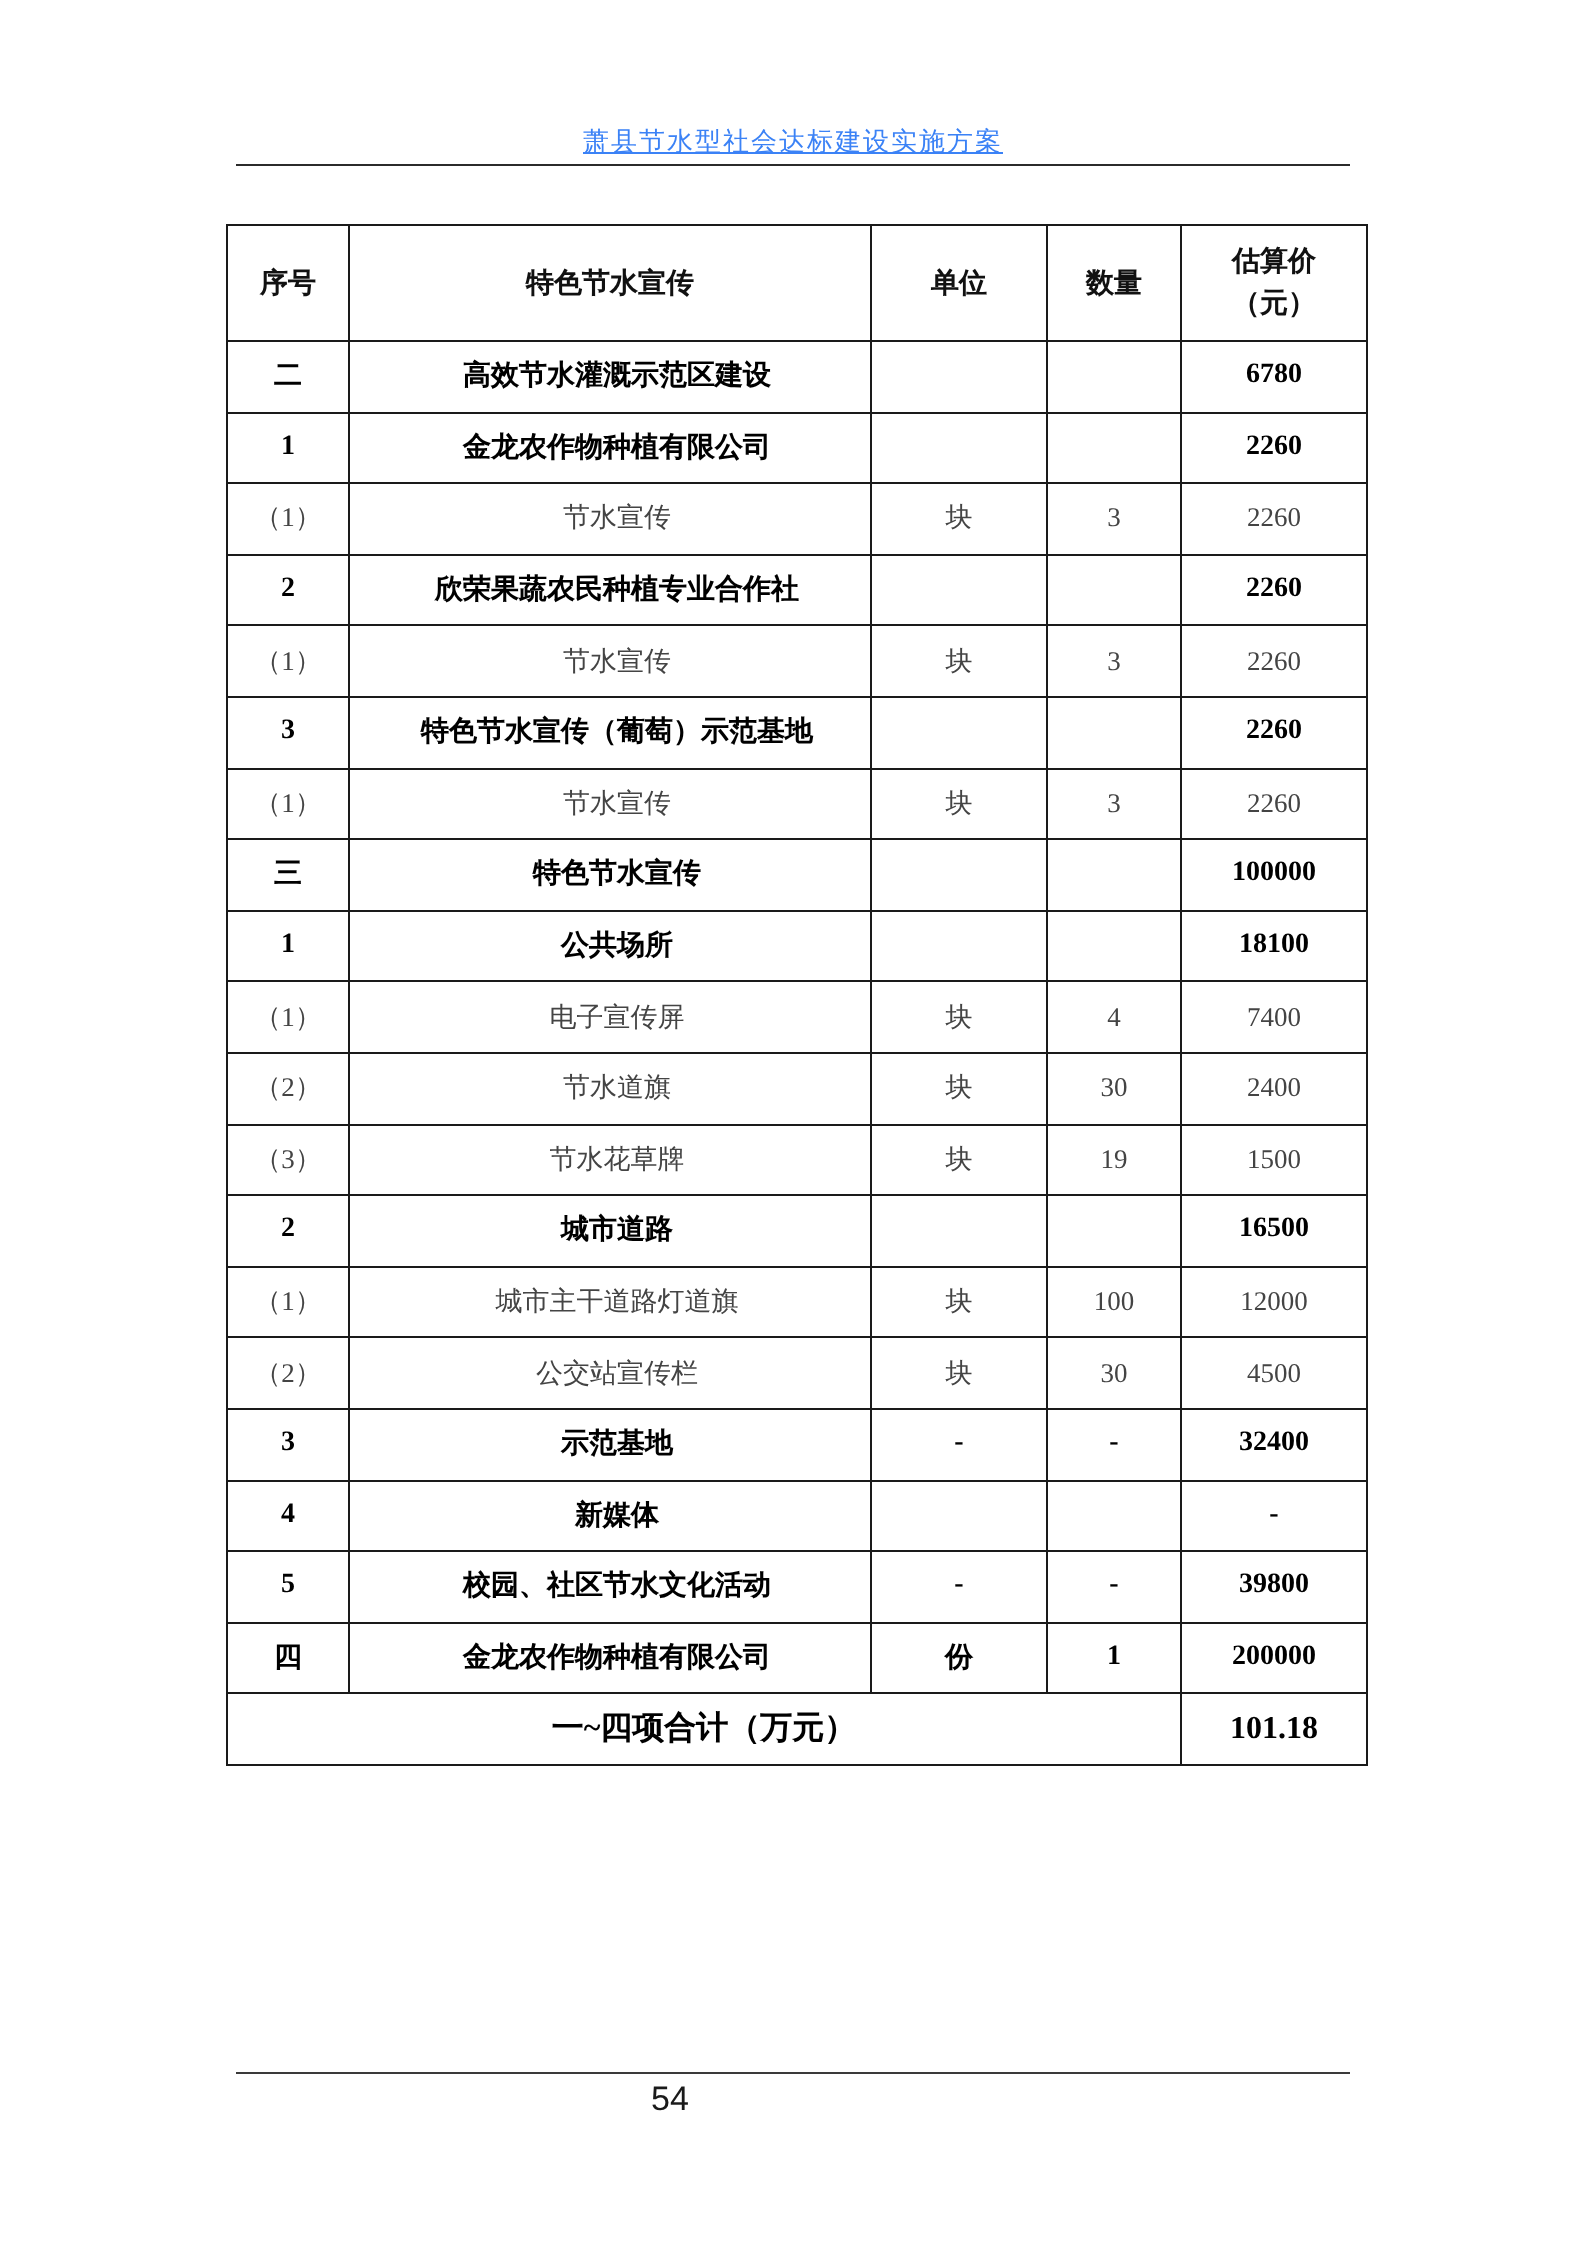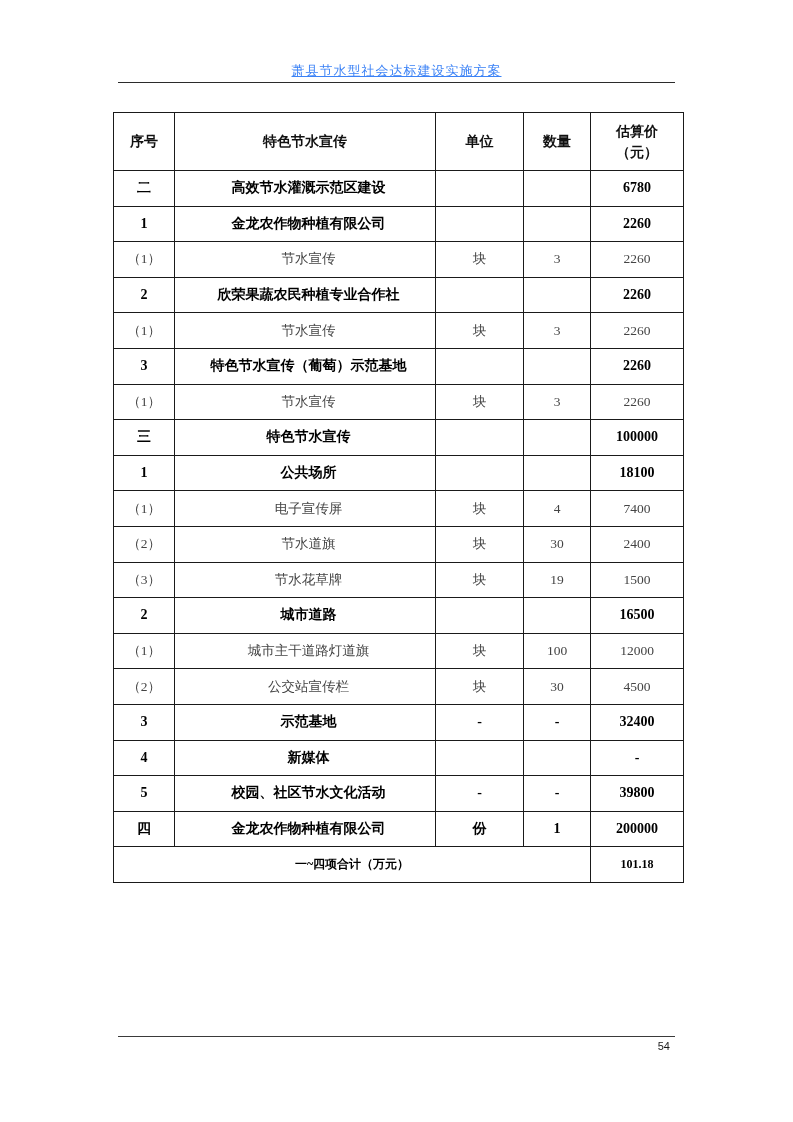--- a/index.html
+++ b/index.html
@@ -71,37 +71,37 @@
     padding-left: 7px;
   }
   .cost-table tr.bold td {
     font-weight: bold;
     color: #000;
     font-size: 14px;
   }
   .cost-table tfoot td {
     font-weight: bold;
     color: #000;
-    font-size: 12px;
+    font-size: 16px;
   }
   .footer-rule {
     position: absolute;
     top: 1036px;
     left: 118px;
     width: 557px;
     border-top: 1.4px solid #3a3a3a;
   }
   .page-number {
     position: absolute;
     top: 1040px;
     left: 0;
     width: 670px;
-    text-align: right;
+    text-align: center;
     font-family: "Liberation Sans", sans-serif;
-    font-size: 11px;
+    font-size: 17px;
     color: #1a1a1a;
   }
 </style>
 </head>
 <body>
 
 <div class="doc-header">
   <div class="doc-title">萧县节水型社会达标建设实施方案</div>
   <div class="header-rule"></div>
 </div>

